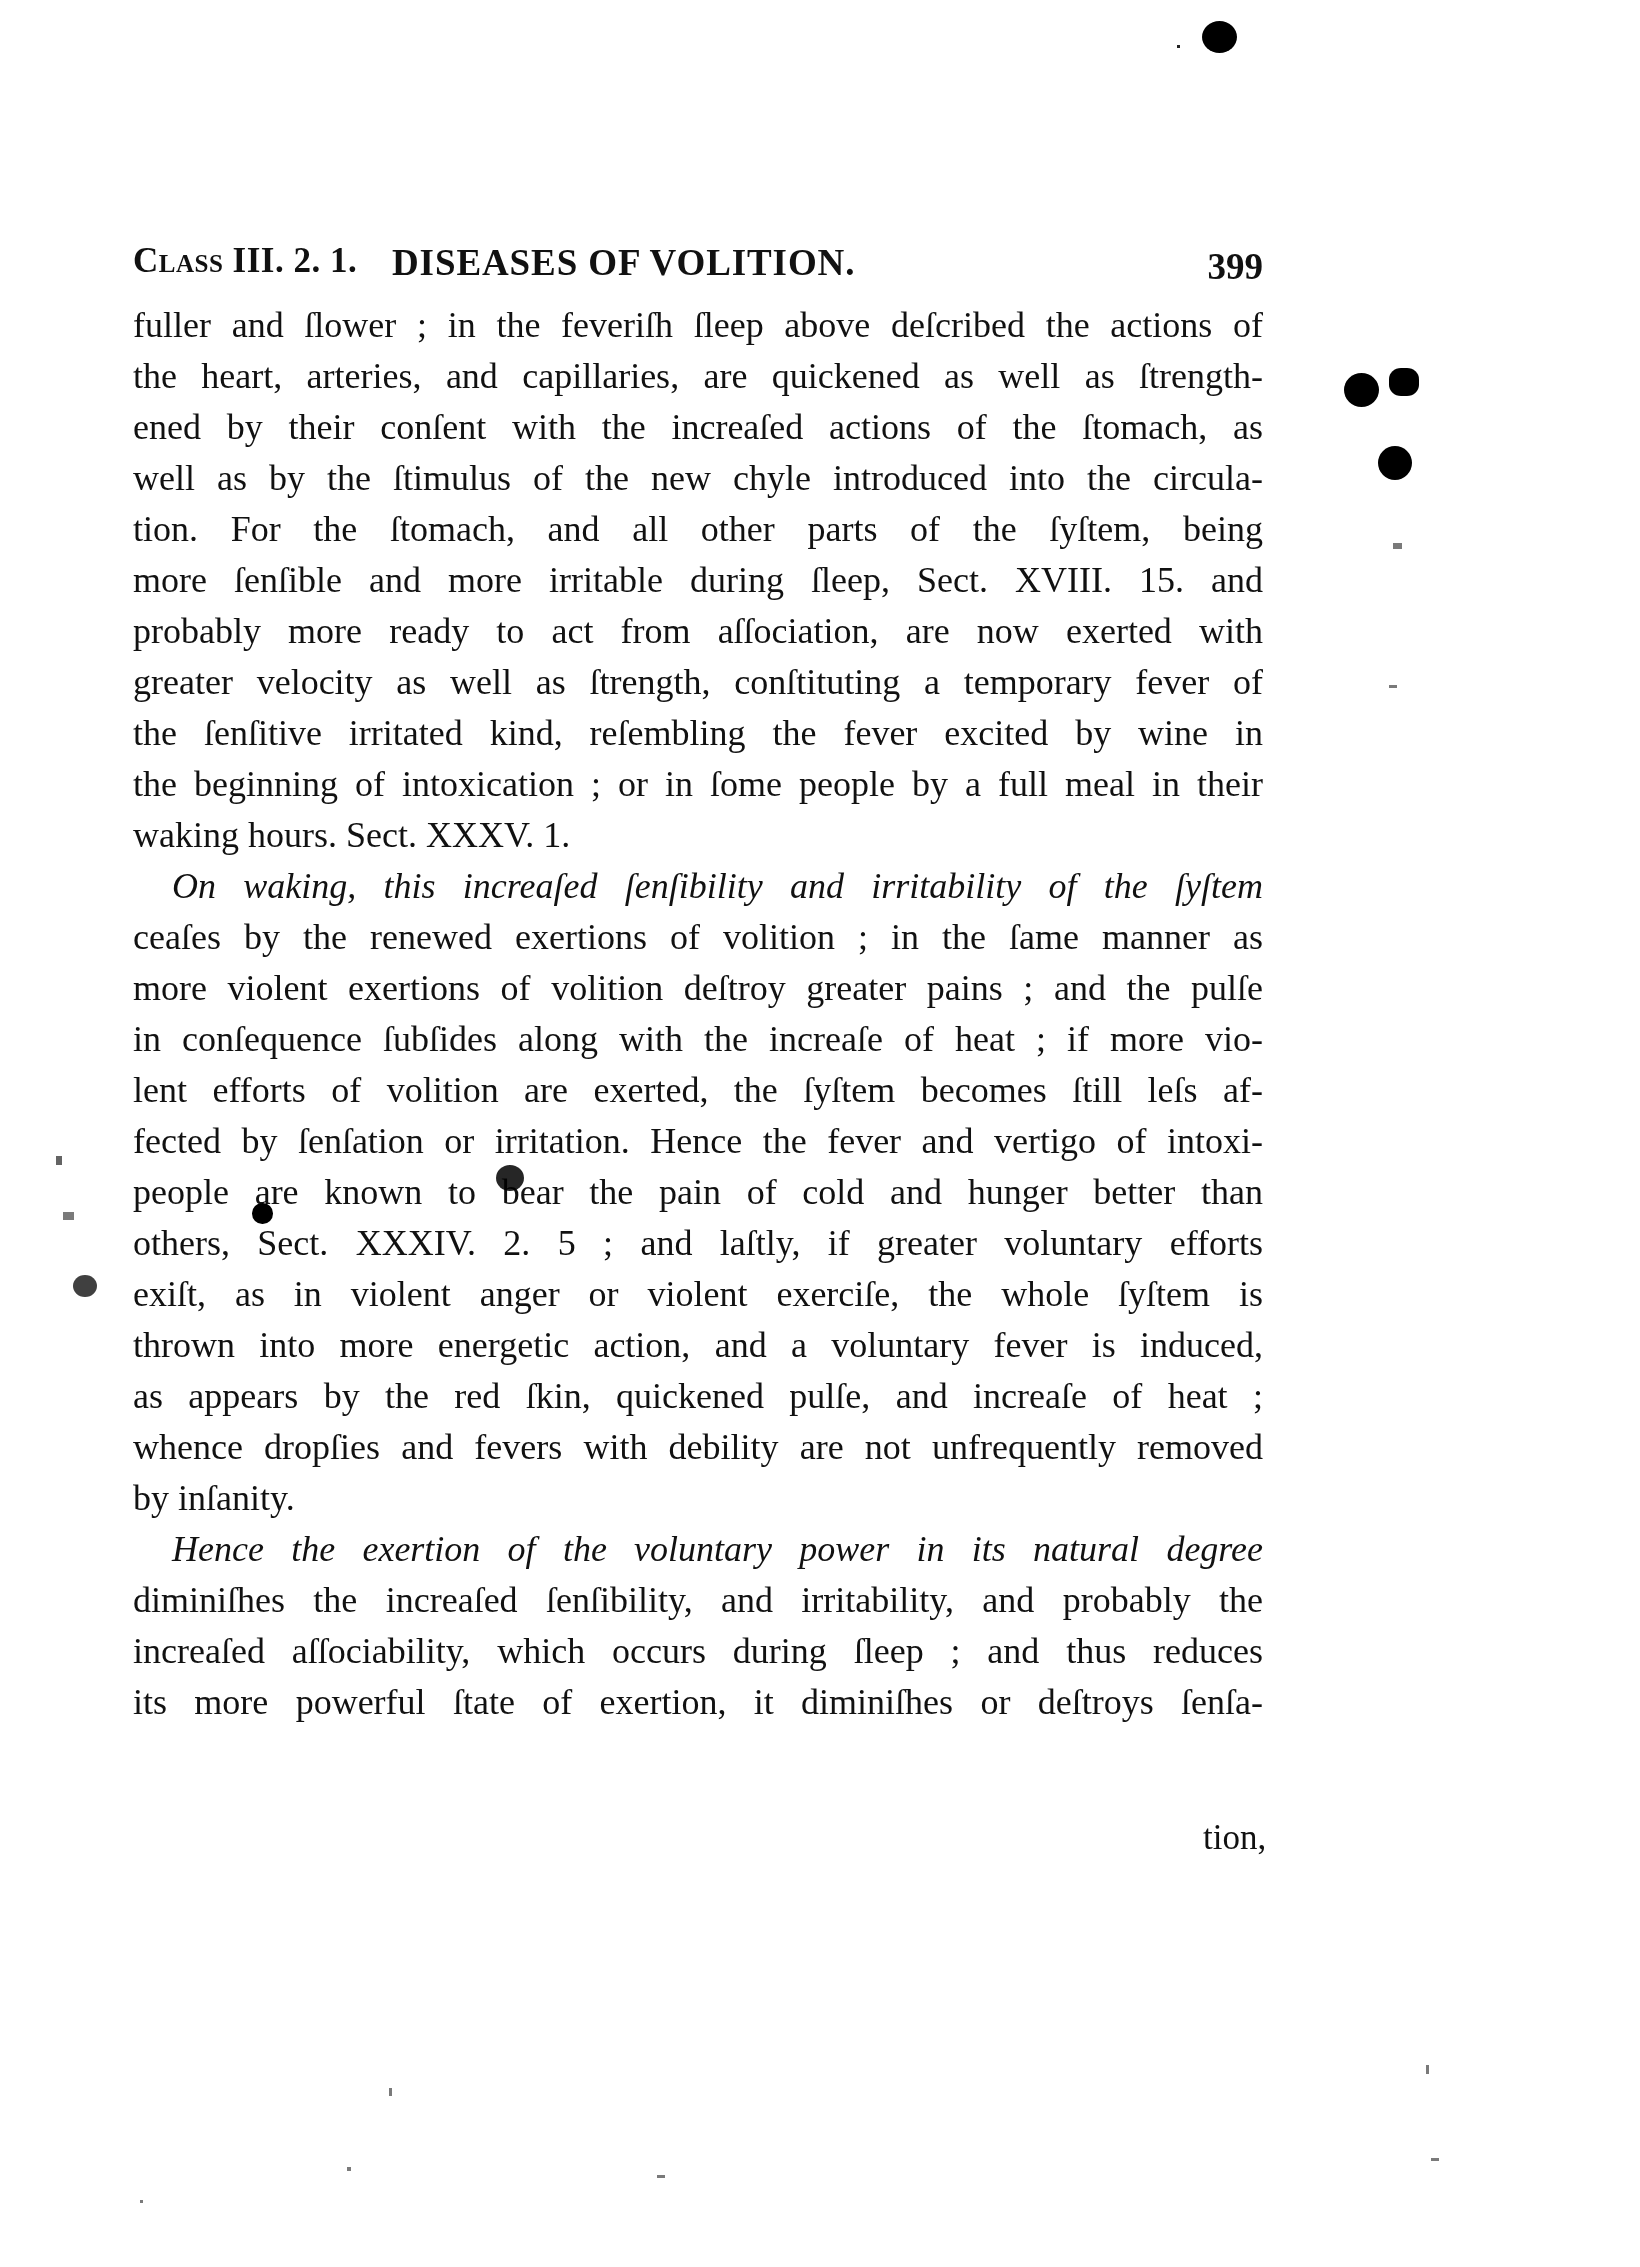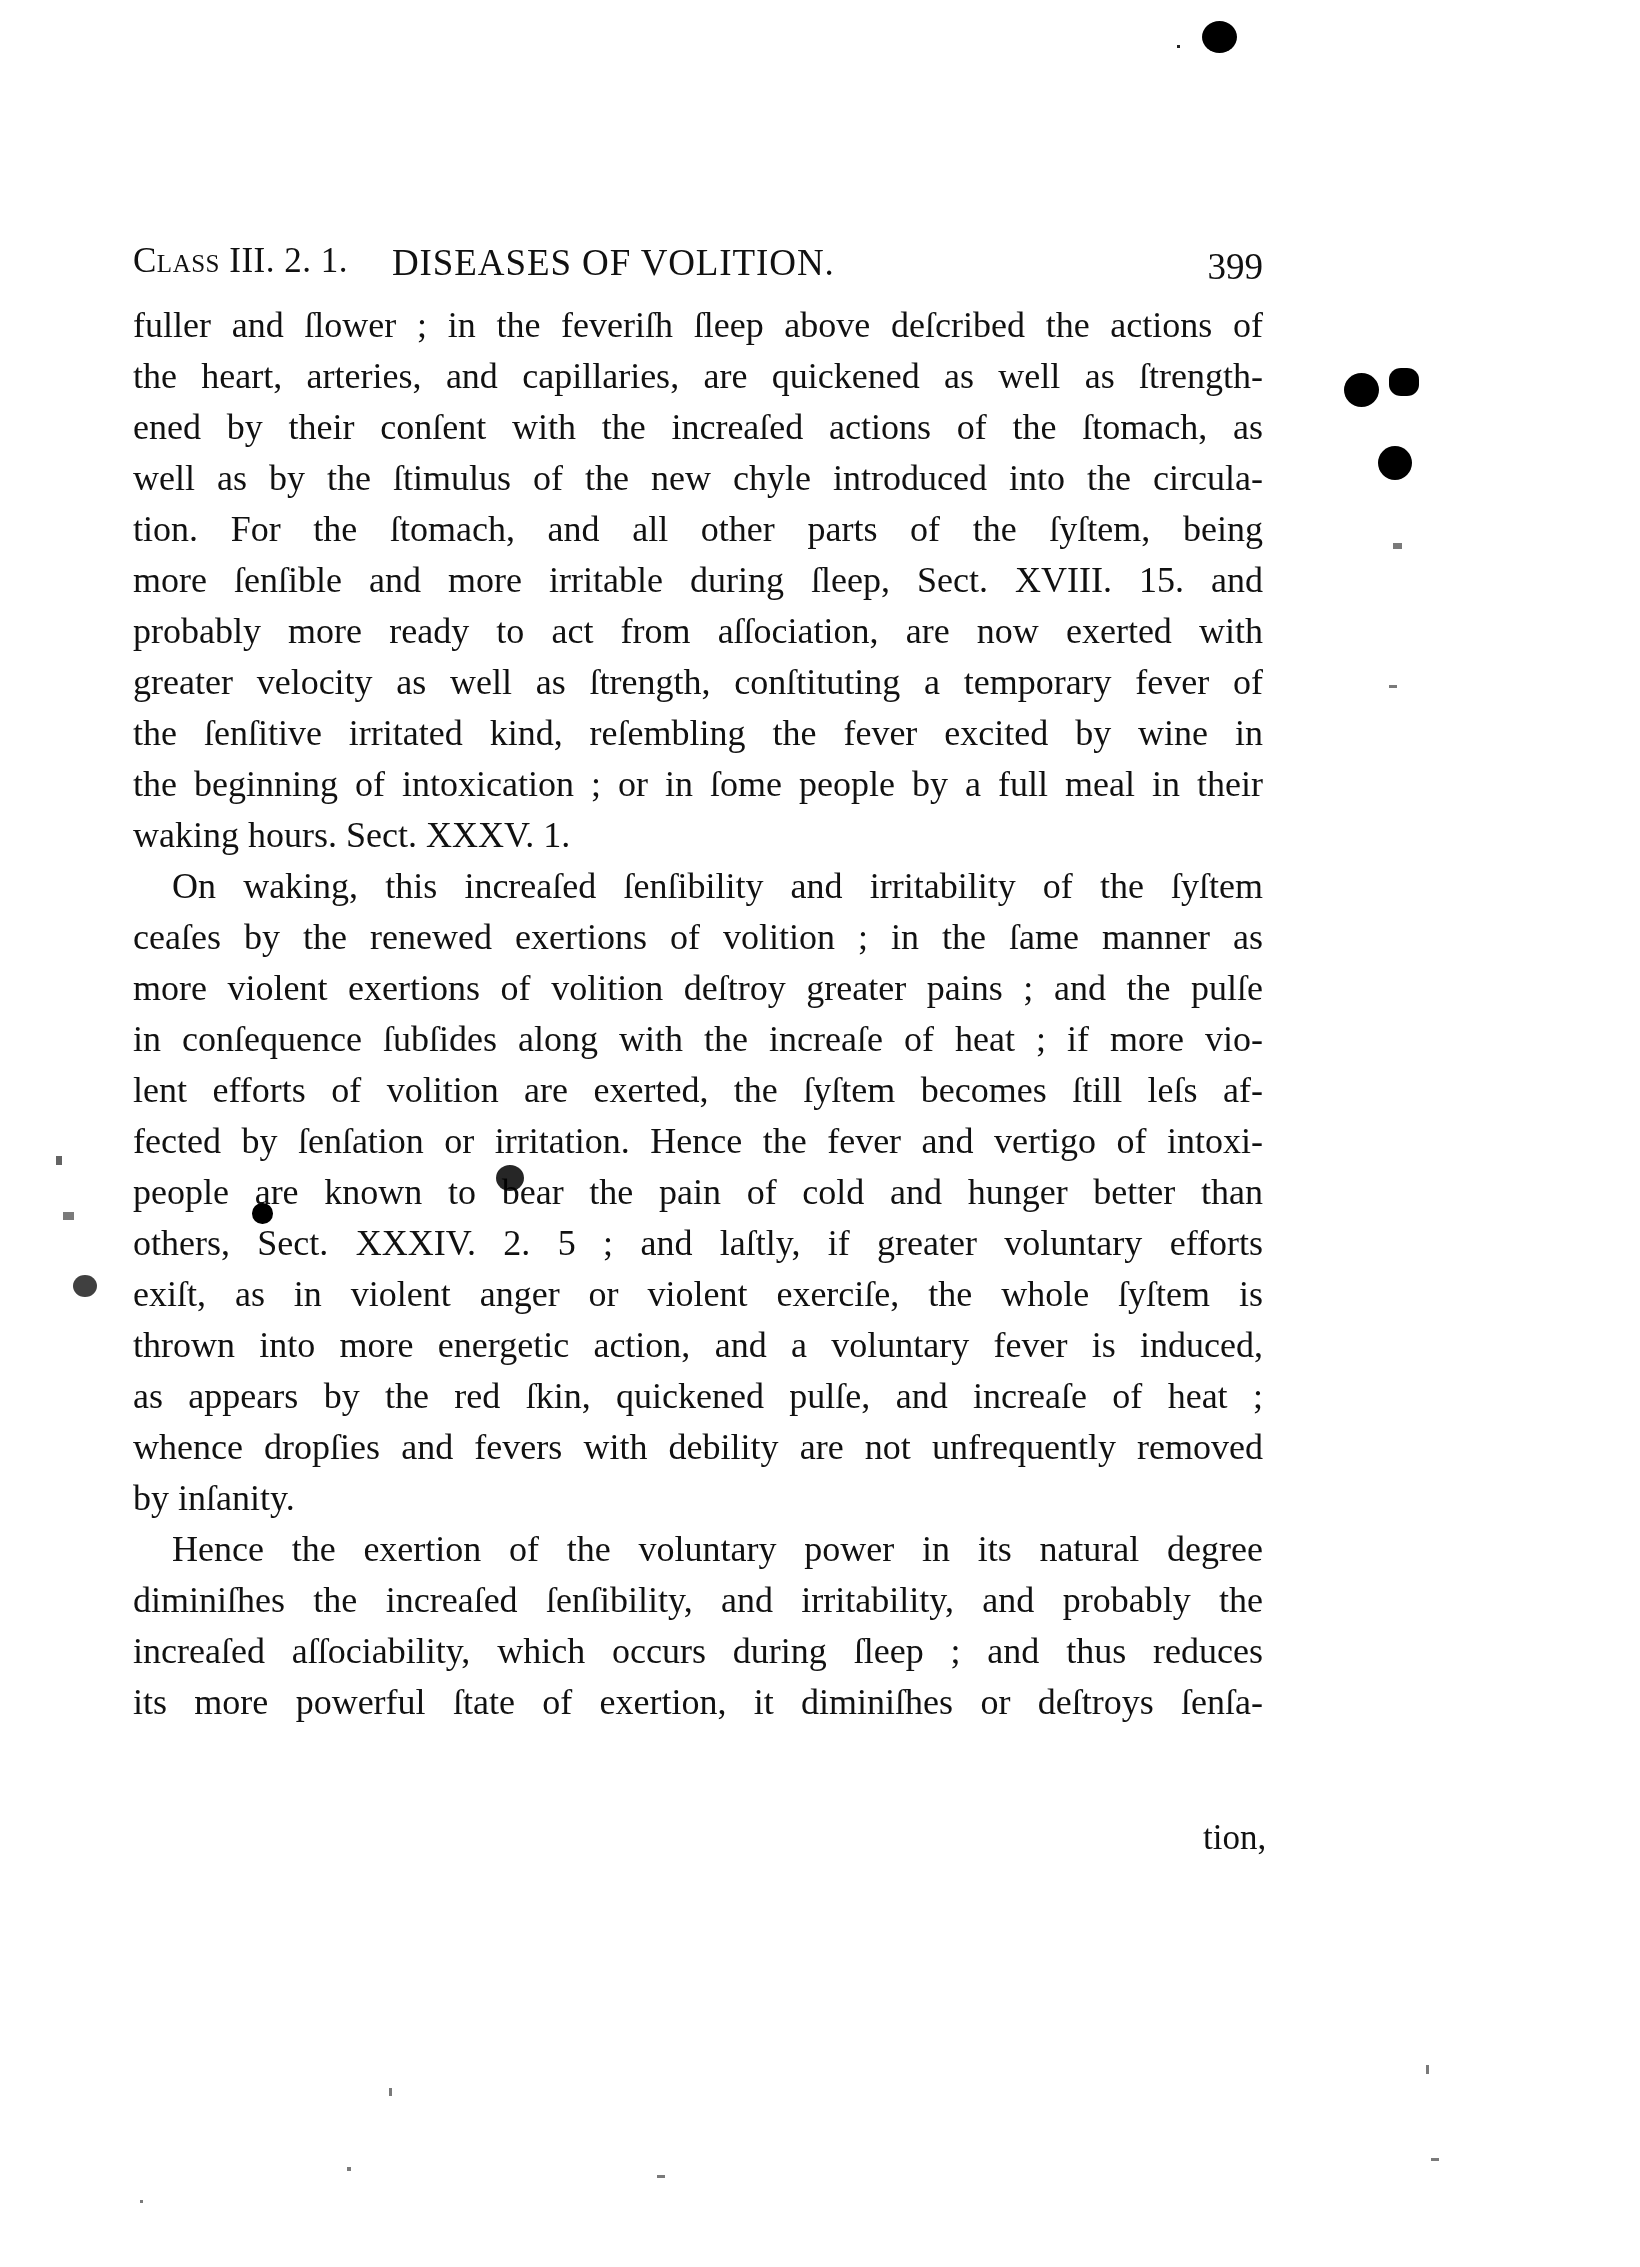--- a/index.html
+++ b/index.html
@@ -1,28 +1,28 @@
 <!DOCTYPE html>
 <html style="font-size:15px"><head>
 <meta charset="utf-8">
 <style>
   html, body { margin:0; padding:0; background:#ffffff; }
   body { width:1641px; height:2267px; position:relative; overflow:hidden;
          font-family:"Liberation Serif","DejaVu Serif",serif; color:#111; }
   .page { position:absolute; left:0; top:0; width:1641px; height:2267px; background:#fff; }
-  .header { position:absolute; left:133px; top:241px; width:1130px; height:56px; }
+  .header { position:absolute; left:133px; top:241px; width:1130px; height:56px;font-weight:bold; }
   .hdr-class { position:absolute; left:0; top:0; font-size:35px; letter-spacing:0.5px; }
   .hdr-class .sc { font-size:25px; }
   .hdr-title { position:absolute; left:259px; top:0; font-size:37px; letter-spacing:0.9px; }
   .hdr-page { position:absolute; right:0; top:3.7px; font-size:37px; }
   .body-text { position:absolute; left:133px; top:300px; width:1130px; }
   .line { height:51px; line-height:51px; font-size:36px; white-space:nowrap;
           text-align:justify; text-align-last:justify; }
   .line.last { text-align-last:left; }
-  .line.indent { padding-left:39px; }
+  .line.indent { padding-left:39px;font-style:italic; }
   .catchword { position:absolute; left:1203px; top:1818px; font-size:35px;text-align:right; }
   .blot { position:absolute; background:#000; border-radius:50%; }
   .speck { position:absolute; background:#222; }
 </style>
 </head>
 <body>
 
 <div class="page">
 
   <div class="header">

